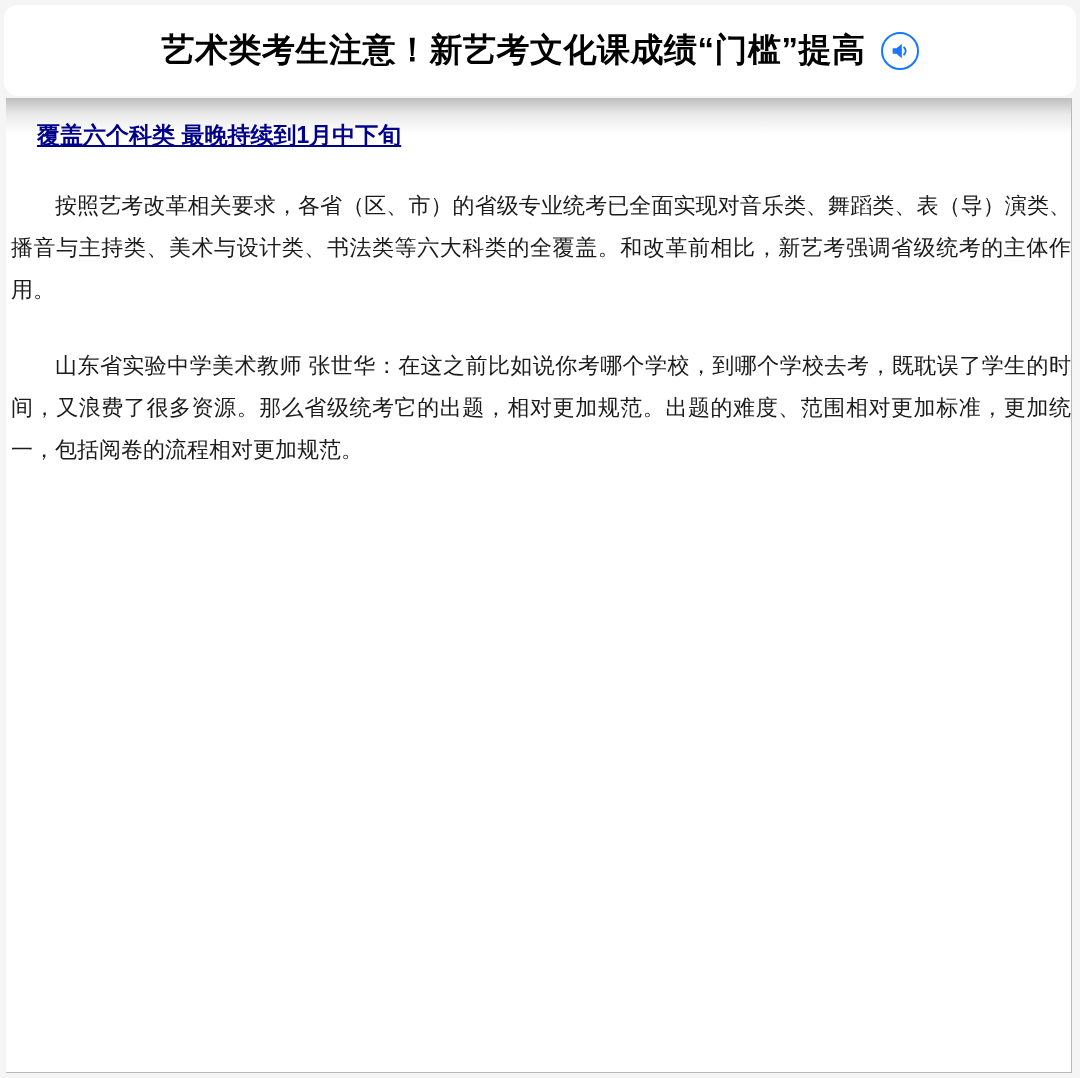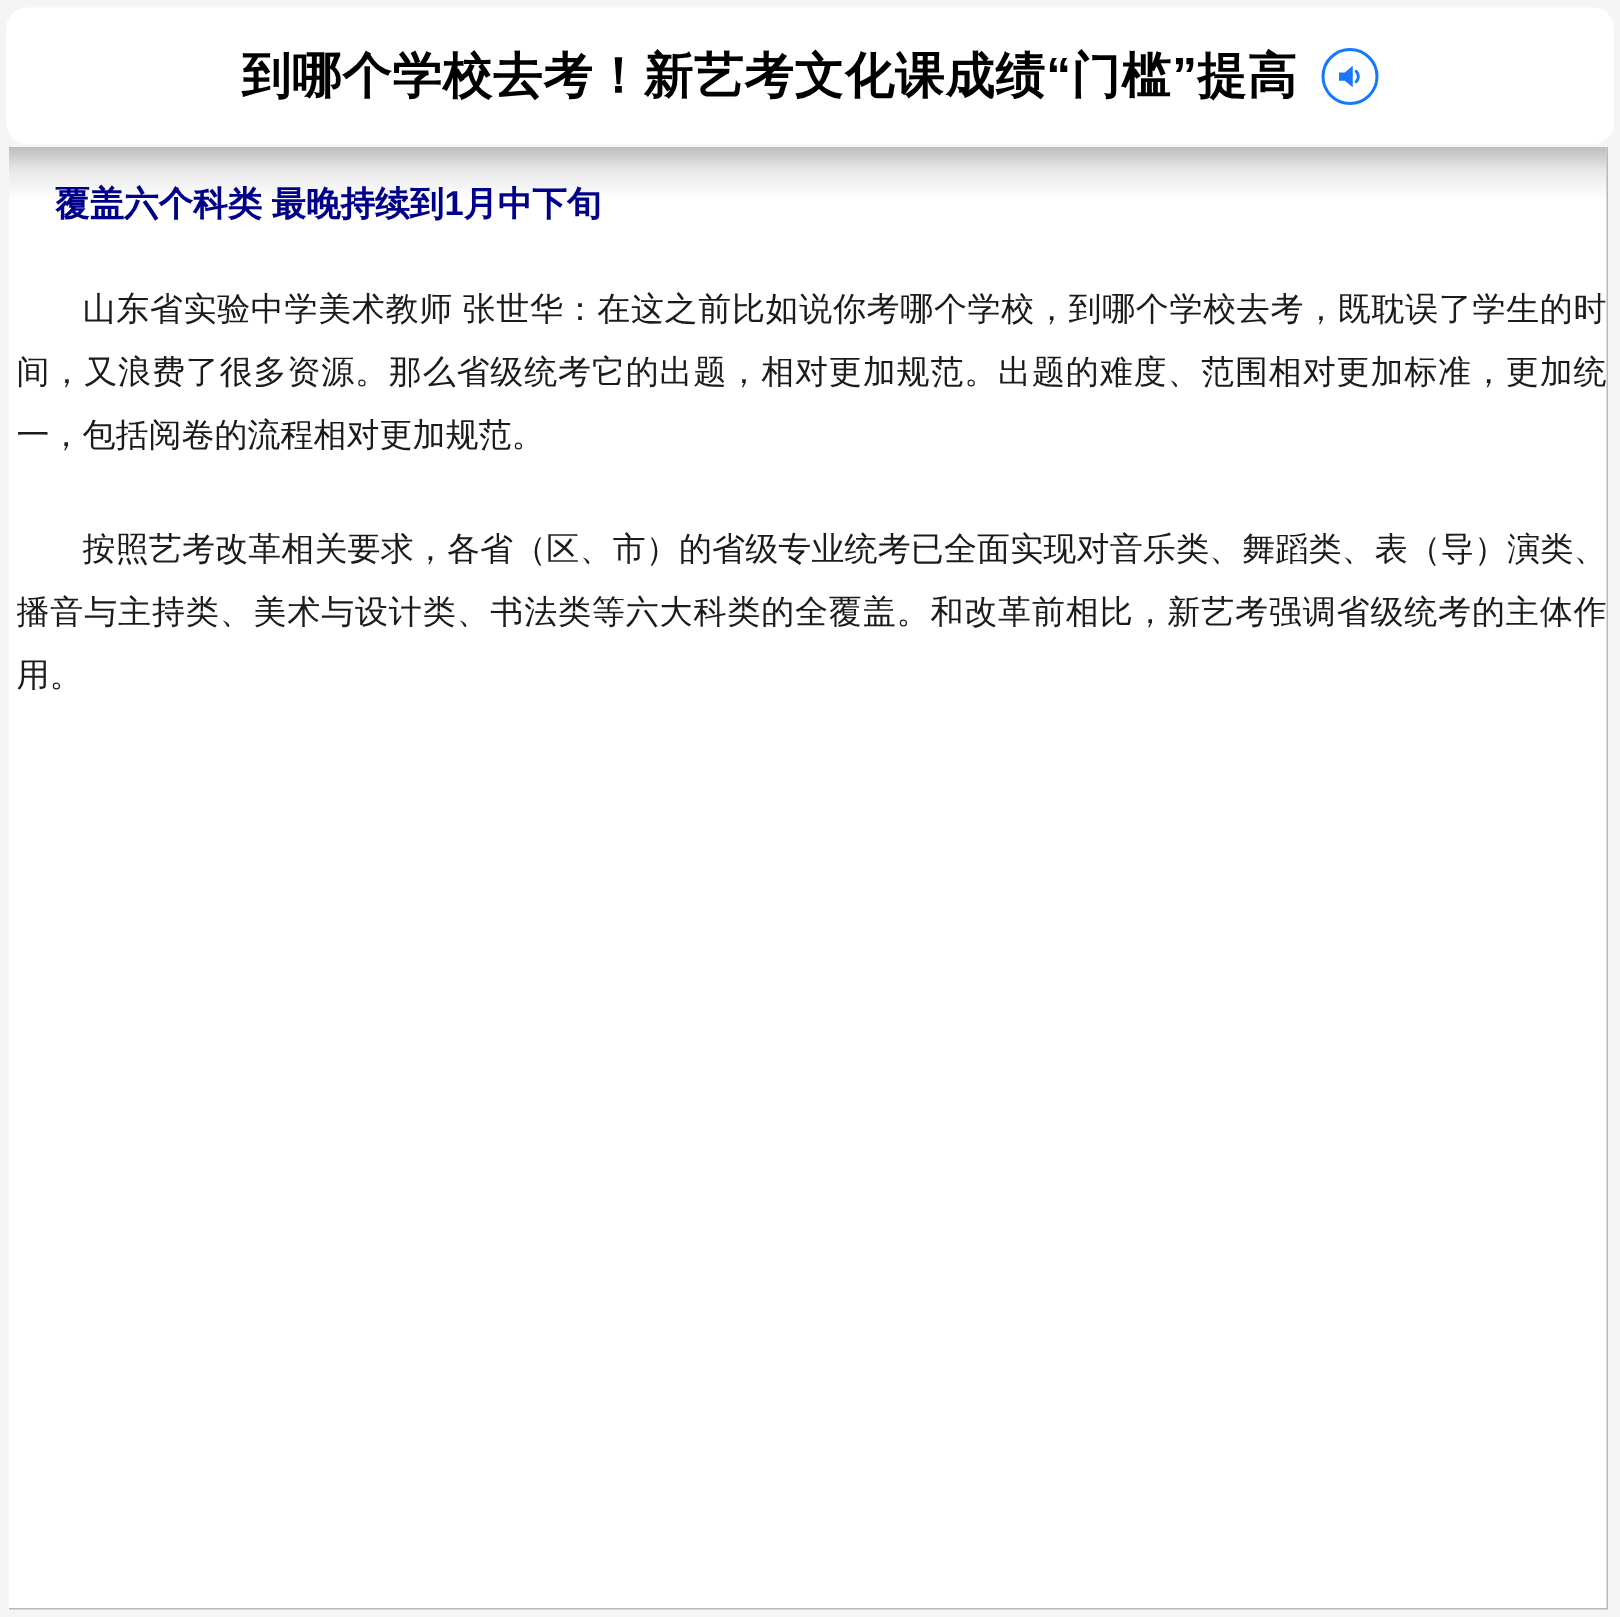--- a/index.html
+++ b/index.html
@@ -38,43 +38,44 @@
     border-right:1px solid #b9b9b9;
     border-bottom:1px solid #b9b9b9;
     box-sizing:border-box;
     padding:22px 0 0 5px;
     overflow:hidden;
   }
   .article-subtitle{
     margin:0 0 12px 26px;
     font-size:23px;font-weight:700;
     color:var(--subtitle);
+    text-decoration:underline;
   }
   .article-body p{
     margin:34px 0 0 0;
     font-size:22px;line-height:42px;
     color:#1b1b1b;
     text-align:justify;
     text-indent:2em;
   }
 </style>
 </head>
 <body>
 
 <header class="header-card">
-  <h1 class="page-title">到哪个学校去考！新艺考文化课成绩“门槛”提高</h1>
+  <h1 class="page-title">艺术类考生注意！新艺考文化课成绩“门槛”提高</h1>
   <div class="speaker-button">
     <span>
       <svg width="22" height="22" viewBox="0 0 24 24">
         <path d="M4 9h4.2L14 4.2v15.6L8.2 15H4z" fill="var(--accent)"></path>
         <path d="M16.5 8.2a5.4 5.4 0 0 1 0 7.6" fill="none" stroke="var(--accent)" stroke-width="2.2" stroke-linecap="round"></path>
       </svg>
     </span>
   </div>
 </header>
 
 <main class="article-card">
   <h2 class="article-subtitle">覆盖六个科类 最晚持续到1月中下旬</h2>
   <div class="article-body">
+    <p>按照艺考改革相关要求，各省（区、市）的省级专业统考已全面实现对音乐类、舞蹈类、表（导）演类、播音与主持类、美术与设计类、书法类等六大科类的全覆盖。和改革前相比，新艺考强调省级统考的主体作用。</p>
     <p>山东省实验中学美术教师 张世华：在这之前比如说你考哪个学校，到哪个学校去考，既耽误了学生的时间，又浪费了很多资源。那么省级统考它的出题，相对更加规范。出题的难度、范围相对更加标准，更加统一，包括阅卷的流程相对更加规范。</p>
-    <p>按照艺考改革相关要求，各省（区、市）的省级专业统考已全面实现对音乐类、舞蹈类、表（导）演类、播音与主持类、美术与设计类、书法类等六大科类的全覆盖。和改革前相比，新艺考强调省级统考的主体作用。</p>
   </div>
 </main>
 
 </body></html>

